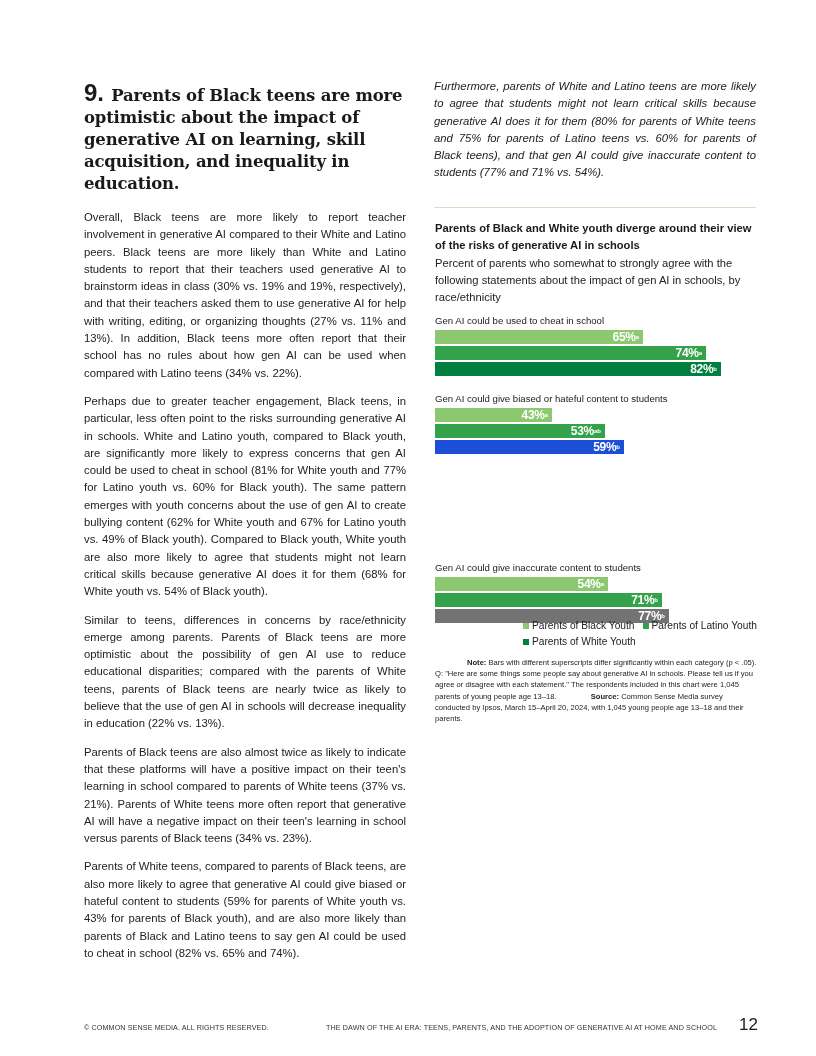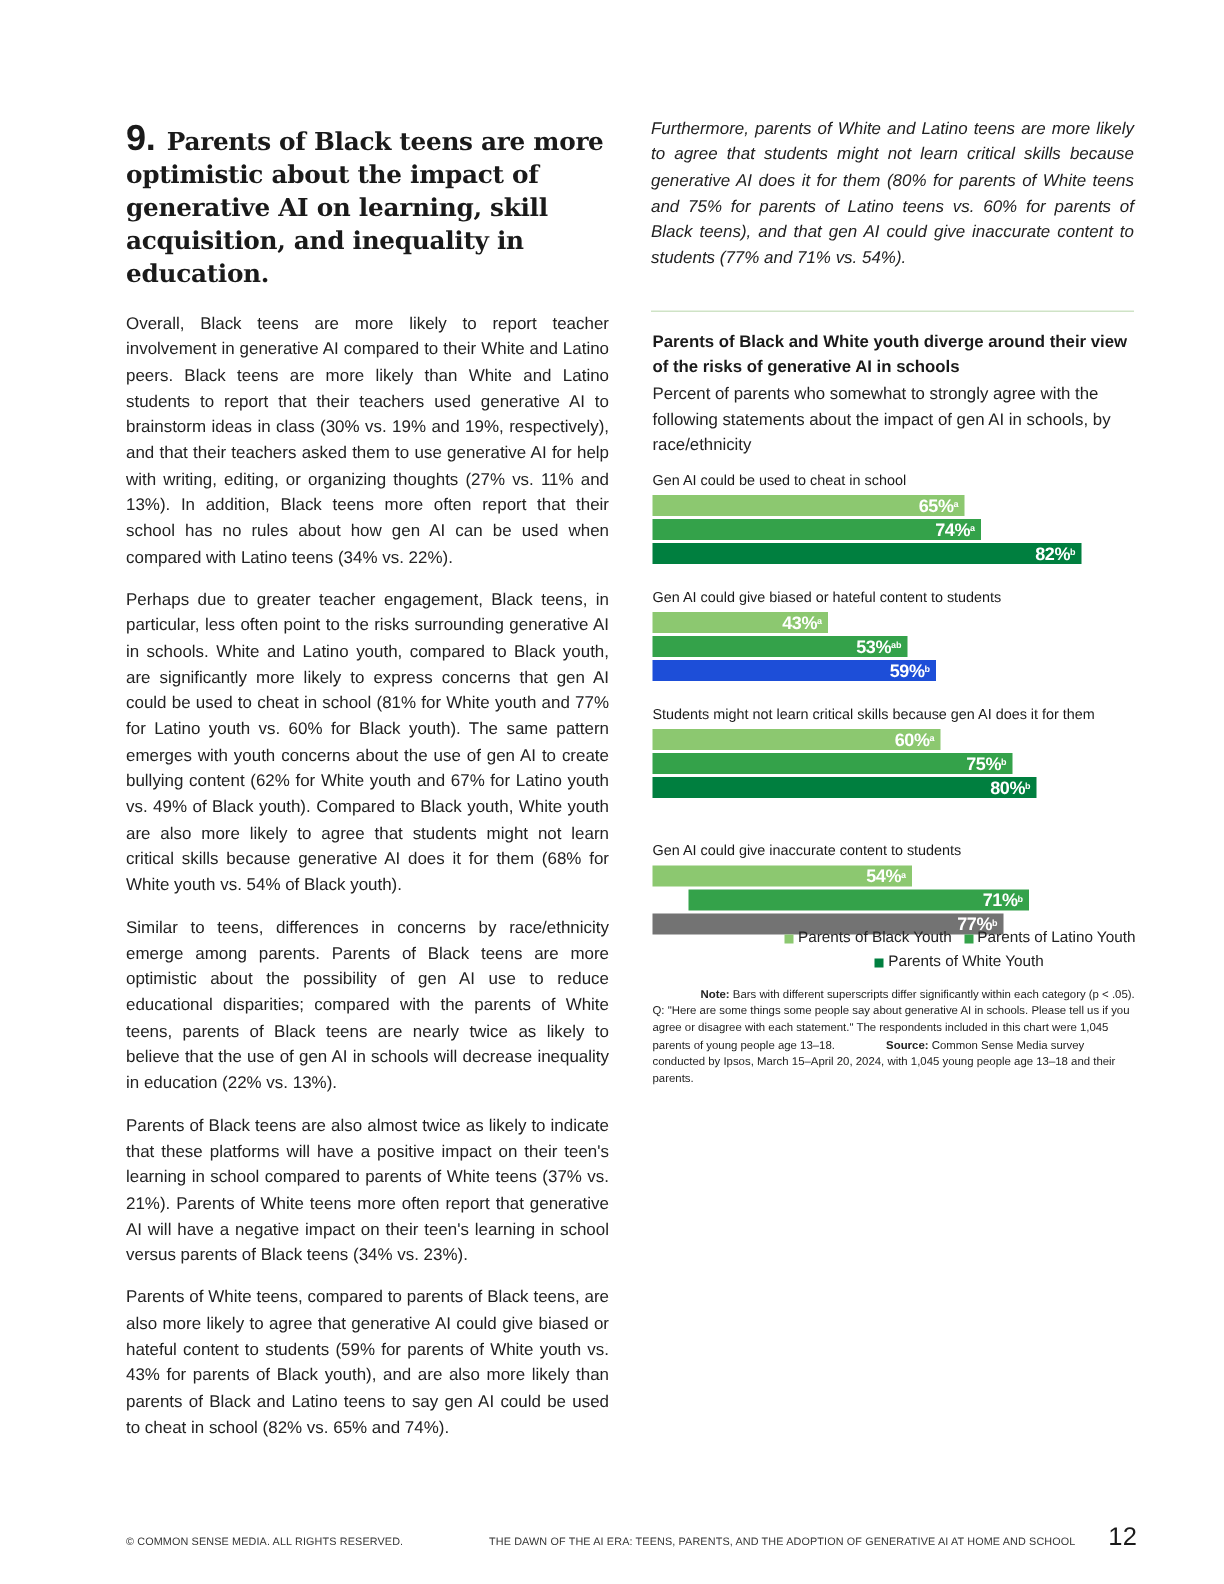--- a/index.html
+++ b/index.html
@@ -21,21 +21,21 @@
     .chart-subtitle { font-size: 11.2px; line-height: 17.3px; color: #222; }
 
     .group { position: absolute; left: 0; width: 330px; }
     .group-label { font-size: 9.6px; line-height: 12px; color: #1a1a1a; white-space: nowrap; }
     .bar { height: 14px; margin-top: 2px; position: relative; display: flex; align-items: center; justify-content: flex-end; padding-right: 4px; }
     .bar-val { color: #ffffff; font-weight: bold; font-size: 12px; line-height: 14px; letter-spacing: -0.3px; }
     .bar-sup { color: #ffffff; font-weight: bold; font-size: 6px; vertical-align: super; line-height: 6px; }
     .bar.first { margin-top: 3px; }
 
     .legend { position: absolute; left: 80px; top: 398px; width: 242px; font-size: 10.2px; line-height: 16px; color: #222; }
-    .legend-row { display: flex; justify-content: center; }
+    .legend-row { display: flex; justify-content: flex-start; }
     .legend-item { display: inline-flex; align-items: center; margin-left: 8px; }
     .swatch { width: 6px; height: 6px; display: inline-block; margin-right: 3px; }
 
     .note { position: absolute; left: 435px; top: 657px; width: 322px; font-size: 7.6px; line-height: 11.2px; color: #222; }
     .note b { font-weight: bold; margin-left: 32px; }
 
     .footer { position: absolute; top: 1019px; left: 84px; width: 674px; font-size: 7.2px; color: #333; letter-spacing: 0.1px; }
     .footer-left { position: absolute; left: 0; top: 4px; }
     .footer-center { position: absolute; left: 242px; top: 4px; }
     .footer-page { position: absolute; right: 0; top: -4px; font-size: 17px; color: #1a1a1a; }
@@ -61,21 +61,21 @@
 <div class="chart">
   <div class="chart-title">Parents of Black and White youth diverge around their view of the risks of generative AI in schools</div>
   <div class="chart-subtitle">Percent of parents who somewhat to strongly agree with the following statements about the impact of gen AI in schools, by race/ethnicity</div>
 
   <div class="group" style="top: 95px;">
     <div class="group-label">Gen AI could be used to cheat in school</div>
     <div class="bar first" style="width: 208px; background: #8cc870;">
         <span class="bar-val">65%</span>
         <span class="bar-sup">a</span>
       </div>
-    <div class="bar" style="width: 219px; background: #34a24a; padding-left: 29px;">
+    <div class="bar" style="width: 271px; background: #34a24a; padding-left: 29px;">
         <span class="bar-val">74%</span>
         <span class="bar-sup">a</span>
       </div>
     <div class="bar" style="width: 286px; background: #007f3f;">
         <span class="bar-val">82%</span>
         <span class="bar-sup">b</span>
       </div>
   </div>
 
   <div class="group" style="top: 173px;">
@@ -87,43 +87,28 @@
     <div class="bar" style="width: 170px; background: #34a24a;">
         <span class="bar-val">53%</span>
         <span class="bar-sup">ab</span>
       </div>
     <div class="bar" style="width: 189px; background: #1d4ed8;">
         <span class="bar-val">59%</span>
         <span class="bar-sup">b</span>
       </div>
   </div>
 
-  <div class="group" style="top: 251px;">
-    <div class="group-label">Students might not learn critical skills because gen AI does it for them</div>
-    <div class="bar first" style="width: 192px; background: #8cc870;">
-        <span class="bar-val">60%</span>
-        <span class="bar-sup">a</span>
-      </div>
-    <div class="bar" style="width: 240px; background: #34a24a;">
-        <span class="bar-val">75%</span>
-        <span class="bar-sup">b</span>
-      </div>
-    <div class="bar" style="width: 256px; background: #007f3f;">
-        <span class="bar-val">80%</span>
-        <span class="bar-sup">b</span>
-      </div>
-  </div>
 
   <div class="group" style="top: 342px;">
     <div class="group-label">Gen AI could give inaccurate content to students</div>
     <div class="bar first" style="width: 173px; background: #8cc870;">
         <span class="bar-val">54%</span>
         <span class="bar-sup">a</span>
       </div>
-    <div class="bar" style="width: 227px; background: #34a24a; margin-left: 24px;">
+    <div class="bar" style="width: 227px; background: #34a24a;">
         <span class="bar-val">71%</span>
         <span class="bar-sup">b</span>
       </div>
     <div class="bar" style="width: 234px; background: #737373;">
         <span class="bar-val">77%</span>
         <span class="bar-sup">b</span>
       </div>
   </div>
 
   <div class="legend">

